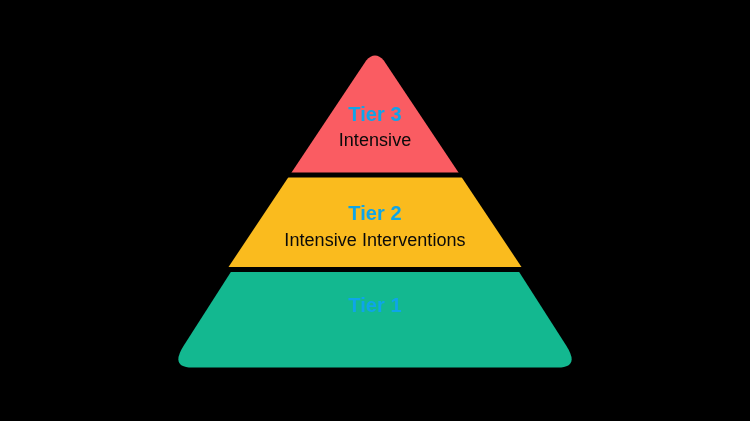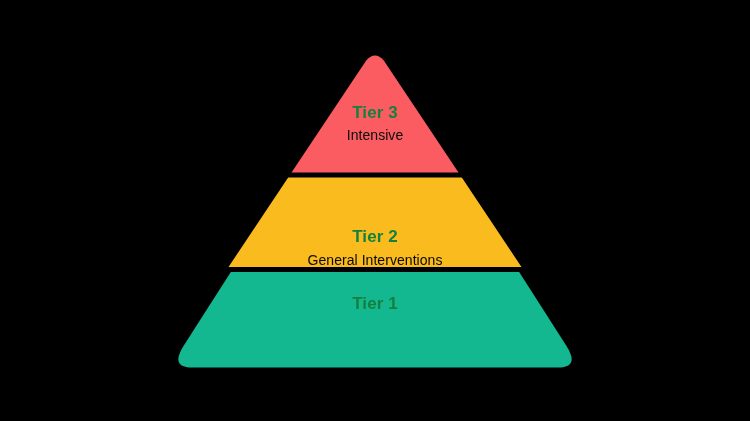--- a/index.html
+++ b/index.html
@@ -33,43 +33,43 @@
     position: absolute;
     left: 0;
     width: 750px;
     text-align: center;
     color: #050505;
     line-height: 1.0;
     pointer-events: none;
   }
   .tier-title {
     font-weight: bold;
-    font-size: 17px;
+    font-size: 20px;
     letter-spacing: 0.1px;
     display: block;
-    color: #15803d;
+    color: #0ea5e9;
   }
   .tier-sub {
     font-weight: normal;
-    font-size: 14px;
+    font-size: 18px;
     letter-spacing: 0.05px;
     display: block;
     color: #0a0a0a;
   }
   .tier-sub .sub-line {
     display: block;
   }
 
   
   #tier3-labels { top: 104px; }
   #tier3-labels .tier-title { margin-bottom: 7px; }
   #tier3-labels .sub-line { margin-bottom: 4px; }
 
   
-  #tier2-labels { top: 203px; margin-top: 25px; }
+  #tier2-labels { top: 203px; }
   #tier2-labels .tier-title { margin-bottom: 8px; }
 
   
   #tier1-labels { top: 295px; }
   #tier1-labels .tier-title { margin-bottom: 24px; }
 </style>
 </head>
 <body style="background: rgb(0, 0, 0);">
 
 <div id="stage" style="background: rgb(0, 0, 0);">
@@ -103,21 +103,21 @@
   <div class="tier-label-group" id="tier3-labels">
     <span class="tier-title">Tier 3</span>
     <span class="tier-sub">
       <span class="sub-line">Intensive</span>
     </span>
   </div>
 
   <div class="tier-label-group" id="tier2-labels">
     <span class="tier-title">Tier 2</span>
     <span class="tier-sub">
-      <span class="sub-line">General Interventions</span>
+      <span class="sub-line">Intensive Interventions</span>
     </span>
   </div>
 
   <div class="tier-label-group" id="tier1-labels">
     <span class="tier-title">Tier 1</span>
   </div>
 
 </div>
 
 </body></html>

